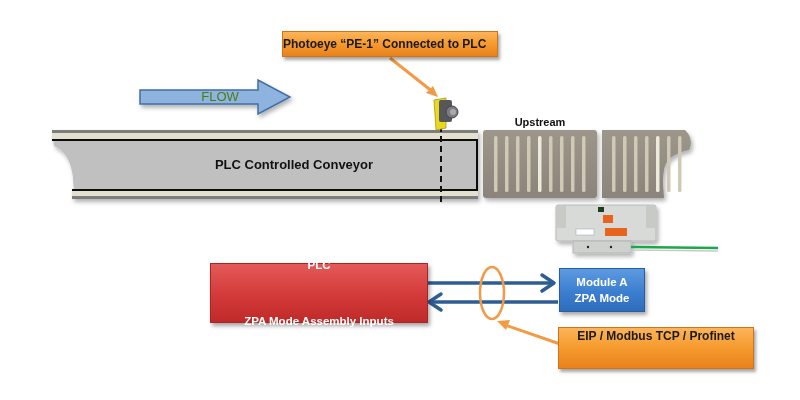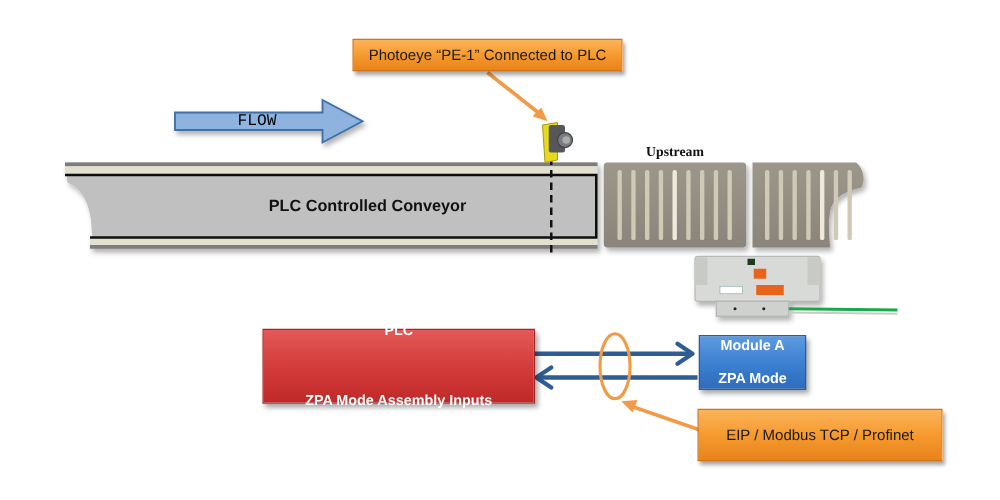--- a/index.html
+++ b/index.html
@@ -6,38 +6,38 @@
     body { width: 800px; height: 400px; position: relative; overflow: hidden;
            font-family: "Liberation Sans", "DejaVu Sans", sans-serif; }
     .abs { position: absolute; }
     svg.full { position: absolute; left: 0; top: 0; width: 800px; height: 400px; }
     .label { position: absolute; font-weight: bold; text-align: center; white-space: nowrap; }
     .callout {
       position: absolute;
       background: linear-gradient(#fcb45a, #f59a2e 50%, #e9821a);
       border: 1px solid #d27316;
       box-shadow: 2px 3px 3px rgba(0,0,0,0.35);
-      color: #1a1a1a; font-weight: normal; font-size: 12px; text-align: center;
-      display: flex; align-items: center; justify-content: center; line-height: 16px;
+      color: #1a1a1a; font-weight: bold; font-size: 12px; text-align: center;
+      display: flex; align-items: center; line-height: 16px;
     }
     .plcbox {
       position: absolute; left: 210px; top: 263px; width: 216px; height: 58px;
       background: linear-gradient(#e35a58, #d23a38 55%, #bf2a28);
       border: 1px solid #a82523;
       box-shadow: 2px 3px 4px rgba(0,0,0,0.35);
       color: #ffffff; font-weight: bold; font-size: 11.5px; text-align: center;
       display: flex; flex-direction: column; justify-content: center; line-height: 16px; gap: 40px;
     }
     .modbox {
       position: absolute; left: 559px; top: 268px; width: 84px; height: 42px;
       background: linear-gradient(#5d9be0, #3b7ed0 55%, #2f6cbb);
       border: 1px solid #285d9f;
       box-shadow: 2px 3px 4px rgba(0,0,0,0.35);
       color: #ffffff; font-weight: bold; font-size: 11.5px; text-align: center;
-      display: flex; flex-direction: column; justify-content: space-between; line-height: 16px;
+      display: flex; flex-direction: column; justify-content: center; line-height: 16px;
     }
   </style>
 </head>
 <body>
 
 <svg class="full" viewBox="0 0 800 400">
   <defs>
     <filter id="sh" x="-10%" y="-10%" width="130%" height="140%">
       <feDropShadow dx="2" dy="3" stdDeviation="2" flood-color="#000" flood-opacity="0.3"></feDropShadow>
     </filter>
@@ -126,25 +126,25 @@
   <g>
     <line x1="560" y1="344" x2="505" y2="325" stroke="#f29a45" stroke-width="3"></line>
     <path d="M497,321 L510,320 L506,330 Z" fill="#f29a45"></path>
   </g>
 </svg>
 
 <div class="callout" style="left:282px; top:31px; width:214px; height:24px;">
   <span>Photoeye “PE-1” Connected to PLC</span>
 </div>
 
-<div class="abs" style="left:190px; top:90px; width:60px; text-align:left; color:#000000; font-size:13px; line-height:14px;font-family:Liberation Mono, monospace;">FLOW</div>
+<div class="abs" style="left:190px; top:90px; width:60px; text-align:center; color:#4d7c0f; font-size:13px; line-height:14px;">FLOW</div>
 
 <div class="label" style="left:194px; top:157px; width:200px; font-size:13px; color:#111;">PLC Controlled Conveyor</div>
 
-<div class="label" style="left:505px; top:116px; width:70px; font-size:11px; color:#111;font-family:Liberation Serif, serif;">Upstream</div>
+<div class="label" style="left:505px; top:116px; width:70px; font-size:11px; color:#111;">Upstream</div>
 
 <div class="plcbox">
   <span>PLC</span>
   <span>ZPA Mode Assembly Inputs</span>
 </div>
 
 <div class="modbox">
   <span>Module A</span>
   <span>ZPA Mode</span>
 </div>

